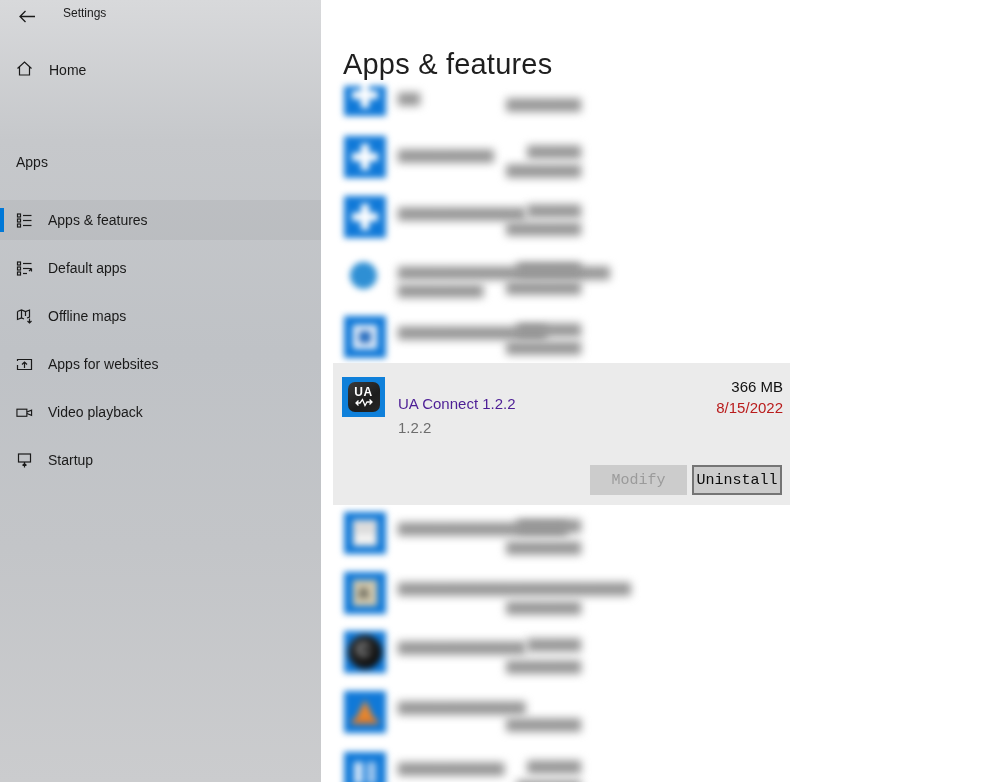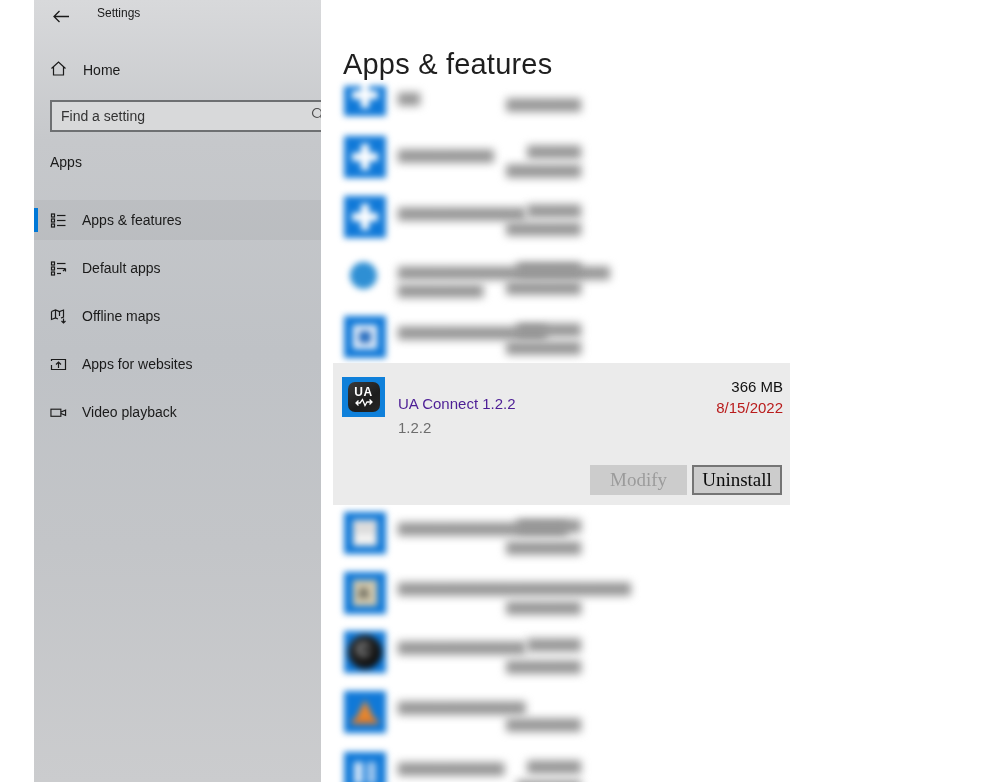--- a/index.html
+++ b/index.html
@@ -8,21 +8,21 @@
   .stage { position:relative; width:994px; height:782px; background:#ffffff; }
 
   
   .titlebar { position:absolute; left:321px; top:0; right:0; height:32px; background:#fff; }
   .win-controls { position:absolute; right:0; top:0; height:32px; display:flex; }
   .win-btn { width:46px; height:32px; display:flex; align-items:center; justify-content:center; cursor:default; }
   .win-btn svg { display:block; }
 
   
   .sidebar { position:absolute; left:0; top:0; width:321px; height:782px;
-    background:linear-gradient(180deg,#d8d9db 0%,#c6c8cb 18%,#bfc2c6 45%,#c3c5c8 70%,#cbccce 100%);margin-left:34px; }
+    background:linear-gradient(180deg,#d8d9db 0%,#c6c8cb 18%,#bfc2c6 45%,#c3c5c8 70%,#cbccce 100%); }
   .sb-top { position:absolute; left:0; top:0; width:100%; height:32px; }
   .back-btn { position:absolute; left:14px; top:4px; width:26px; height:24px;
     display:flex; align-items:center; justify-content:center; }
   .sb-title { position:absolute; left:63px; top:6px; font-size:12px; color:#1a1a1a; }
   .home-item { position:absolute; left:0; top:55px; width:100%; height:30px; display:flex; align-items:center;text-align:right; }
   .home-item .nav-ic { margin-left:16px; }
   .home-item .lbl { margin-left:16px; font-size:14px; color:#1a1a1a; }
   .searchbox { position:absolute; left:16px; top:100px; width:288px; height:32px;
     background:#d8d9da; border:2px solid #6e7072; display:flex; align-items:center; }
   .searchbox .ph { flex:1; margin-left:9px; font-size:14px; color:#333; }
@@ -73,22 +73,22 @@
   .ua-tile { position:absolute; left:9px; top:14px; width:43px; height:40px; background:#0f80da;
     display:flex; align-items:center; justify-content:center; }
   .ua-logo { width:32px; height:30px; border-radius:7px;
     background:linear-gradient(145deg,#3a3a3a 0%,#1d1d1d 60%,#262626 100%);
     display:flex; flex-direction:column; align-items:center; justify-content:center; }
   .ua-logo .ua-txt { color:#fff; font-size:12px; font-weight:bold; line-height:11px; letter-spacing:.5px; }
   .sel-name { position:absolute; left:65px; top:32px; font-size:15px; color:#4c1d95; }
   .sel-version { position:absolute; left:65px; top:56px; font-size:15px; color:#6d6d6d; }
   .sel-size { position:absolute; right:7px; top:15px; font-size:15px; color:#111; text-align:right; }
   .sel-date { position:absolute; right:7px; top:36px; font-size:15px; color:#b91c1c; text-align:right; }
-  .btn { position:absolute; top:102px; height:30px; font-size:19px;
-    font-family:Liberation Serif, serif; display:flex; align-items:center; justify-content:center; }
+  .btn { position:absolute; top:102px; height:30px; font-size:15px;
+    font-family:Liberation Mono, monospace; display:flex; align-items:center; justify-content:center; }
   .btn-modify { left:257px; width:97px; background:#cccccc; color:#9b9b9b; border:none; }
   .btn-uninstall { left:359px; width:90px; background:#cccccc; color:#0b0b0b; border:2px solid #757575; cursor:pointer; }
 </style>
 </head>
 <body>
 
 <div class="stage">
 
   <div class="titlebar">
     <div class="win-controls">
@@ -122,29 +122,20 @@
 
     <div class="home-item">
       <span class="nav-ic">
         <svg width="17" height="17" viewBox="0 0 17 17">
             <path d="M1.5 8.5 L8.5 2 L15.5 8.5 M3.5 7 V15 H13.5 V7" fill="none" stroke="#1a1a1a" stroke-width="1.2"></path>
           </svg>
       </span>
       <span class="lbl">Home</span>
     </div>
 
-    <div class="searchbox">
-      <span class="ph">Find a setting</span>
-      <span class="mag">
-        <svg width="15" height="15" viewBox="0 0 15 15">
-            <circle cx="6" cy="6" r="4.5" fill="none" stroke="#4d4d4d" stroke-width="1.2"></circle>
-            <line x1="9.5" y1="9.5" x2="14" y2="14" stroke="#4d4d4d" stroke-width="1.2"></line>
-          </svg>
-      </span>
-    </div>
 
     <div class="sb-section">Apps</div>
 
     <div class="nav-item selected" style="top:200px;">
       <div class="accent-bar" style="background:#0078d7;"></div>
       <span class="nav-ic">
         <svg width="17" height="17" viewBox="0 0 17 17" stroke="#1a1a1a" stroke-width="1.2" fill="none">
             <rect x="1.5" y="2" width="3" height="3"></rect>
             <line x1="7" y1="3.5" x2="15.5" y2="3.5"></line>
             <rect x="1.5" y="7" width="3" height="3"></rect>
@@ -196,20 +187,29 @@
     <div class="nav-item" style="top:392px;">
       <span class="nav-ic">
         <svg width="18" height="17" viewBox="0 0 18 17" stroke="#1a1a1a" stroke-width="1.2" fill="none">
             <rect x="1" y="5" width="10.5" height="7.5"></rect>
             <path d="M11.5 8 L16.5 6 V11.5 L11.5 9.5"></path>
           </svg>
       </span>
       <span class="lbl">Video playback</span>
     </div>
 
+    <div class="nav-item" style="top:440px;">
+      <span class="nav-ic">
+        <svg width="17" height="17" viewBox="0 0 17 17" stroke="#1a1a1a" stroke-width="1.2" fill="none">
+            <rect x="2.5" y="2" width="12" height="8"></rect>
+            <path d="M8.5 10 V15.5 M6.5 13.5 L8.5 11.5 L10.5 13.5"></path>
+          </svg>
+      </span>
+      <span class="lbl">Startup</span>
+    </div>
   </div>
 
   <div class="main">
     <div class="page-title">Apps &amp; features</div>
 
     <div id="rows-host">
         <div class="row" style="top: 86px;">
           <div class="ic-wrap blur3" style="height: 30px;">
             <div class="tile ic-cross" style="margin-top: -12px;"></div>
           </div>

